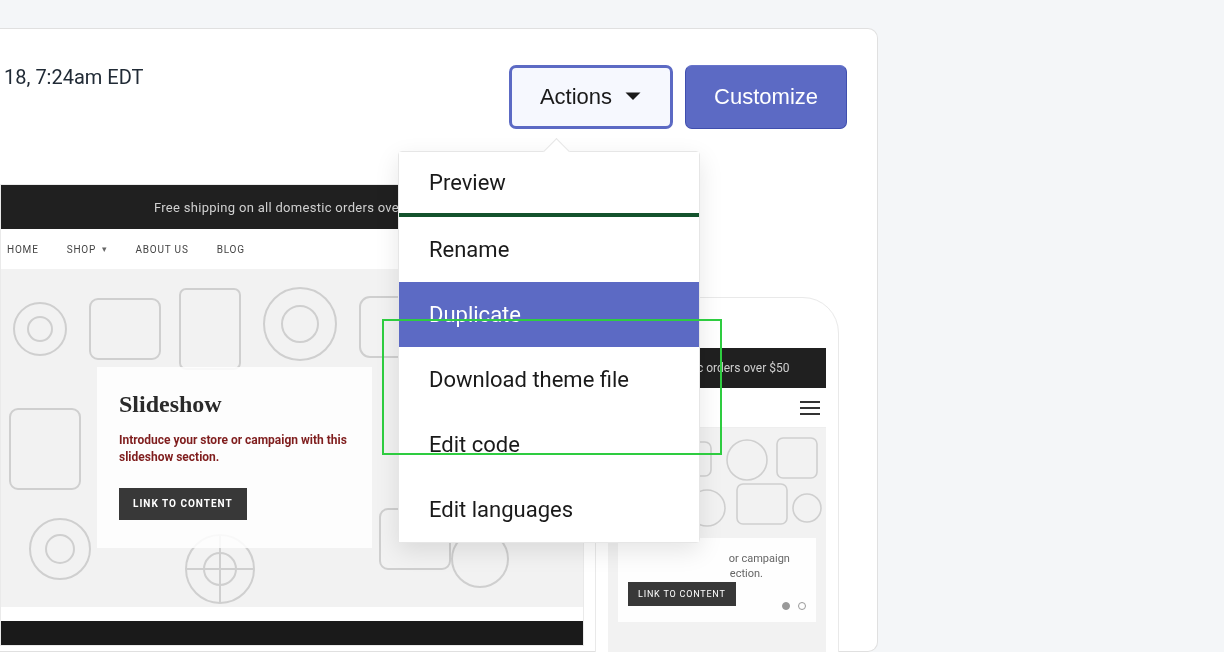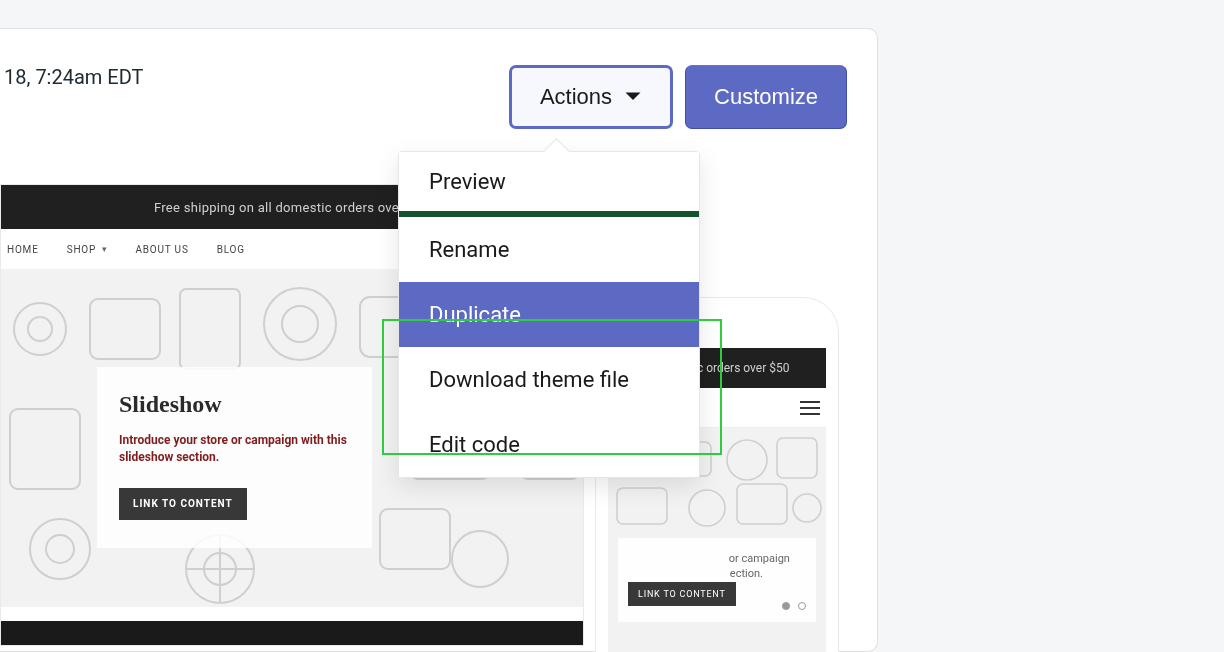--- a/index.html
+++ b/index.html
@@ -257,21 +257,21 @@
     .dropdown-item {
       height: 65px;
       display: flex;
       align-items: center;
       padding: 0 30px;
       font-size: 22px;
       color: #1a1a1a;
       cursor: pointer;
       background: #fff;
     }
-    .dropdown-sep { border-bottom: 6px solid #14532d; }
+    .dropdown-sep { border-bottom: 4px solid #14532d; }
     .dropdown-item.highlight {
       background: #5c6ac4;
       color: #fff;
     }
     .green-box {
       position: absolute;
       top: 290px;
       left: 382px;
       width: 340px;
       height: 136px;
@@ -396,17 +396,20 @@
     </div>
     <div class="dropdown-item highlight">
       <span>Duplicate</span>
     </div>
     <div class="dropdown-item">
       <span>Download theme file</span>
     </div>
     <div class="dropdown-item">
       <span>Edit code</span>
     </div>
+    <div class="dropdown-item">
+      <span>Edit languages</span>
+    </div>
   </div>
 
   <div class="green-box"></div>
 
 </div>
 
 </body></html>

